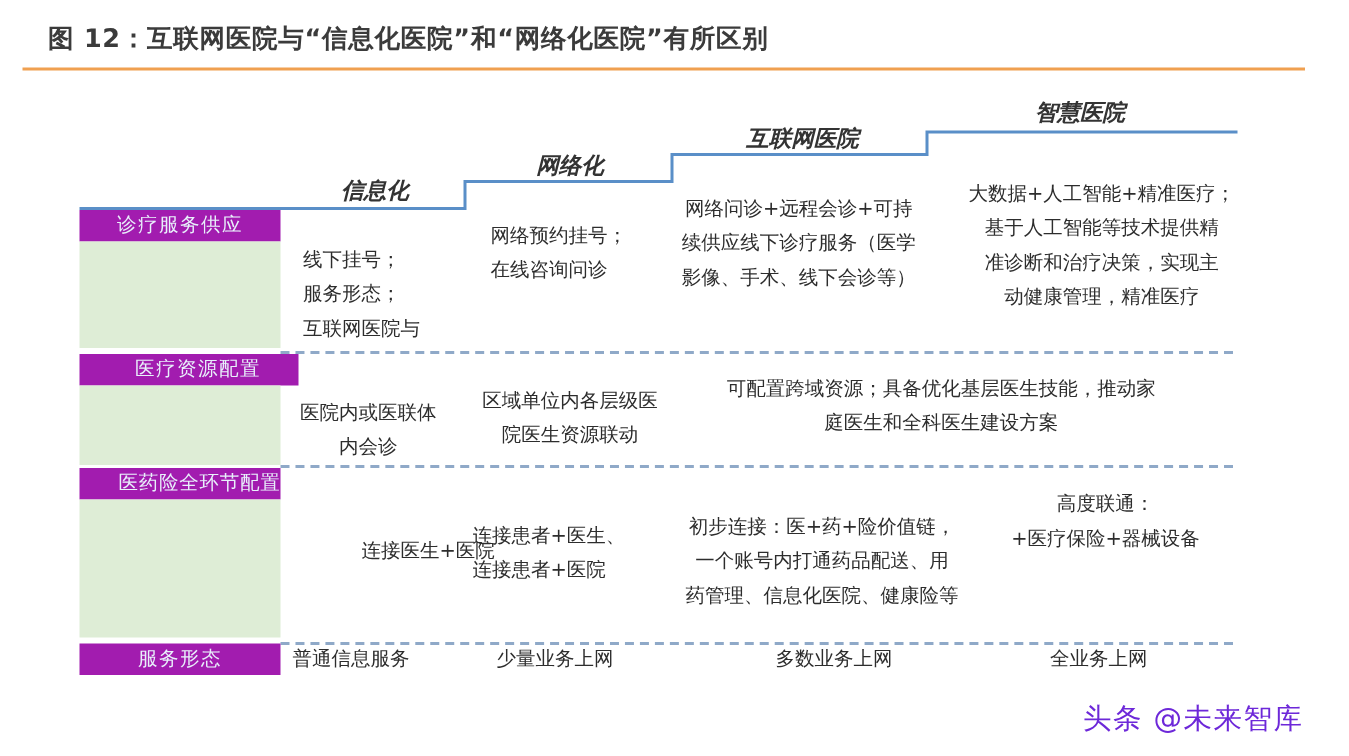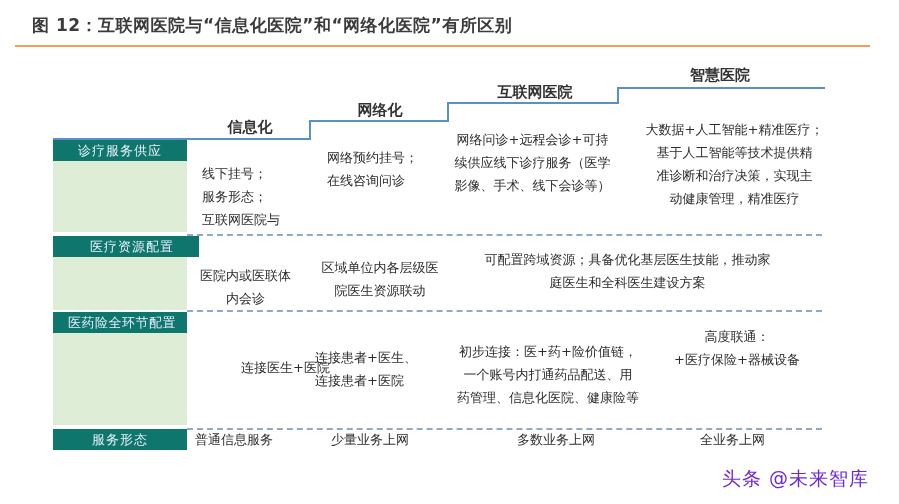--- a/index.html
+++ b/index.html
@@ -9,24 +9,24 @@
   }
   .fig-title {
     position: absolute; left: 32px; top: 14px; font-size: 17px; font-weight: bold; color: #3b3b3b;
     letter-spacing: 0.5px;
   }
   .title-rule {
     position: absolute; left: 15px; top: 45px; width: 855px; height: 2px; background: #f0a050;
   }
   .stair { position: absolute; left: 0; top: 0; }
   .stage-label {
-    position: absolute; font-size: 15px; font-weight: bold; color: #333; text-align: center;
+    position: absolute; font-size: 15px; font-weight: bold; color: #333; text-align: center; font-style: italic;
   }
   .row-header {
-    position: absolute; left: 53px; width: 134px; height: 21px; background: #0f766e;
+    position: absolute; left: 53px; width: 134px; height: 21px; background: #a21caf;
     color: #e8f0fb; font-size: 13px; text-align: center; line-height: 21px; letter-spacing: 1px;
   }
   .row-body {
     position: absolute; left: 53px; width: 134px; background: #deedd6;
   }
   .dash {
     position: absolute; left: 187px; width: 635px; height: 0; border-top: 2px dashed #8fa9c8;
   }
   .cell {
     position: absolute; font-size: 13px; line-height: 23px; color: #2d2d2d;
@@ -85,21 +85,21 @@
 <div class="cell center" style="left:305px; top:256px; width:150px;">
   <span>区域单位内各层级医</span>
   <span>院医生资源联动</span>
 </div>
 <div class="cell center" style="left:455px; top:248px; width:345px;">
   <span>可配置跨域资源；具备优化基层医生技能，推动家</span>
   <span>庭医生和全科医生建设方案</span>
 </div>
 <div class="dash" style="top:310px;"></div>
 
-<div class="row-header" style="top:312px; text-align:center; padding-left:4px; width:130px; letter-spacing:0.5px;">医药险全环节配置</div>
+<div class="row-header" style="top:312px; text-align:right; padding-left:4px; width:130px; letter-spacing:0.5px;">医药险全环节配置</div>
 <div class="row-body" style="top:333px; height:92px;"></div>
 <div class="cell" style="left:197px; top:356px;margin-left:44px;">
   <span>连接医生+医院</span>
 </div>
 <div class="cell" style="left:315px; top:346px;">
   <span>连接患者+医生、</span>
   <span>连接患者+医院</span>
 </div>
 <div class="cell center" style="left:448px; top:340px; width:200px;">
   <span>初步连接：医+药+险价值链，</span>

